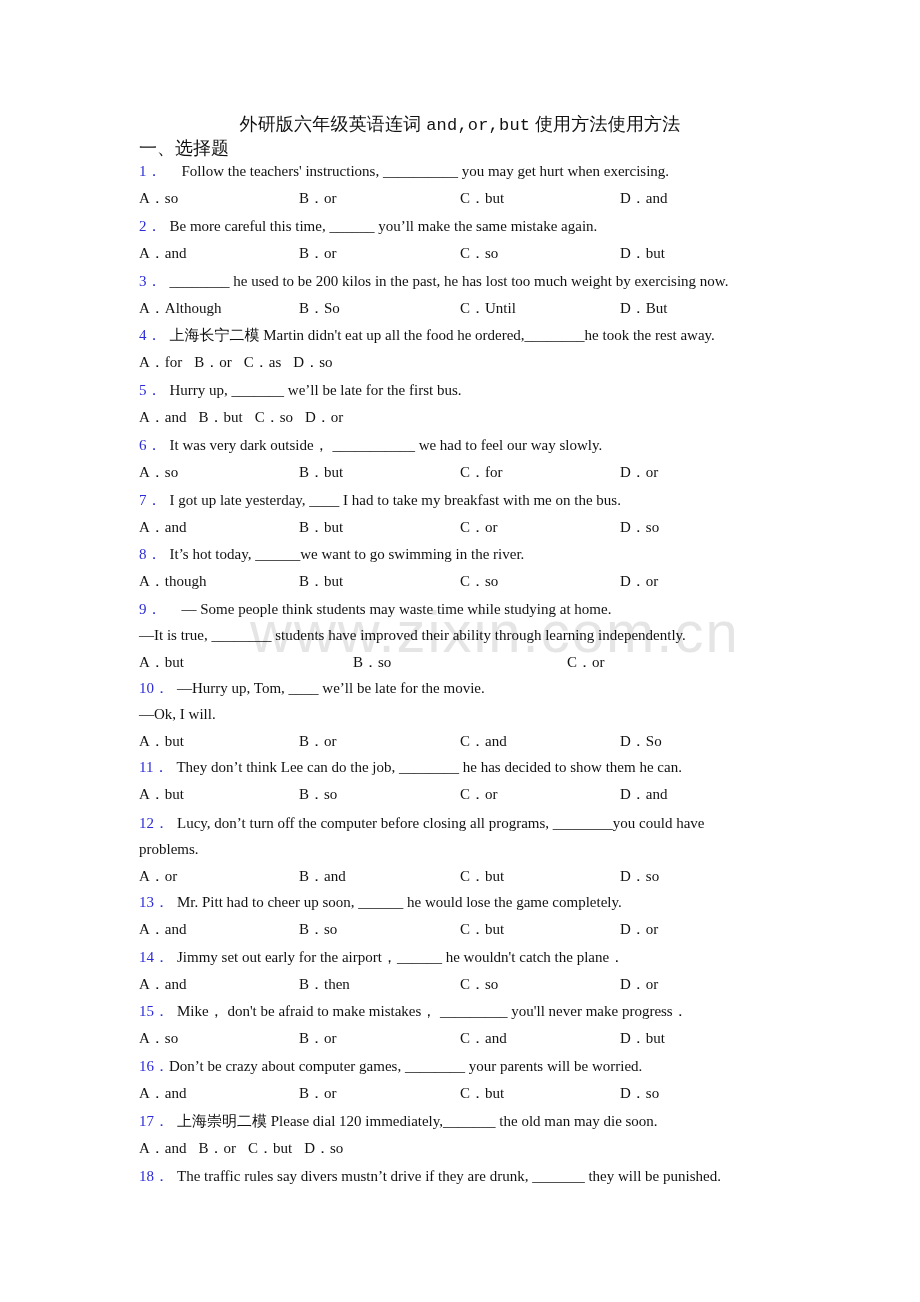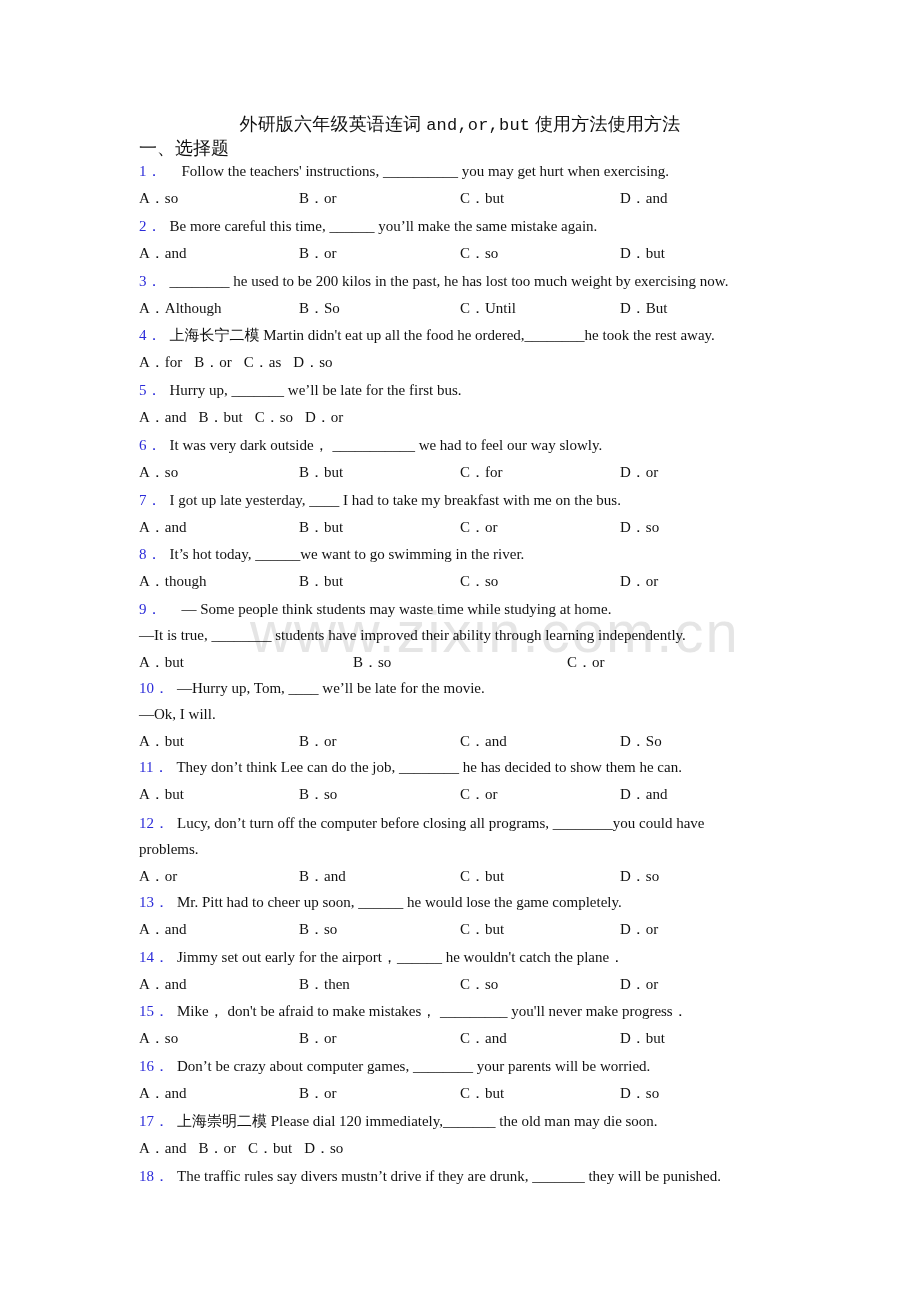--- a/index.html
+++ b/index.html
@@ -94,21 +94,21 @@
       <div class="line" style="top: 947px;"><span class="num">14．</span><span style="margin-left: 8px;">Jimmy set out early for the airport，______ he wouldn't catch the plane．</span></div>
       <div class="opt" style="left: 139px; top: 974px;">A．and</div>
       <div class="opt" style="left: 299px; top: 974px;">B．then</div>
       <div class="opt" style="left: 460px; top: 974px;">C．so</div>
       <div class="opt" style="left: 620px; top: 974px;">D．or</div>
       <div class="line" style="top: 1001px;"><span class="num">15．</span><span style="margin-left: 8px;">Mike，  don't be afraid to make mistakes，  _________ you'll never make progress．</span></div>
       <div class="opt" style="left: 139px; top: 1028px;">A．so</div>
       <div class="opt" style="left: 299px; top: 1028px;">B．or</div>
       <div class="opt" style="left: 460px; top: 1028px;">C．and</div>
       <div class="opt" style="left: 620px; top: 1028px;">D．but</div>
-      <div class="line" style="top: 1056px;"><span class="num">16．</span><span style="margin-left: 8px;">Don’t be crazy about computer games, ________ your parents will be worried.</span></div>
+      <div class="line" style="top: 1056px;"><span class="num">16．</span><span style="">Don’t be crazy about computer games, ________ your parents will be worried.</span></div>
       <div class="opt" style="left: 139px; top: 1083px;">A．and</div>
       <div class="opt" style="left: 299px; top: 1083px;">B．or</div>
       <div class="opt" style="left: 460px; top: 1083px;">C．but</div>
       <div class="opt" style="left: 620px; top: 1083px;">D．so</div>
       <div class="line" style="top: 1111px;"><span class="num">17．</span><span style="margin-left: 8px;">上海崇明二模 Please dial 120 immediately,_______ the old man may die soon.</span></div>
       <div class="opt inline-opts" style="left: 139px; top: 1138px;"><span class="o">A．and</span><span class="o">B．or</span><span class="o">C．but</span><span class="o">D．so</span></div>
       <div class="line" style="top: 1166px;"><span class="num">18．</span><span style="margin-left: 8px;">The traffic rules say divers mustn’t drive if they are drunk,   _______ they will be punished.</span></div>
     </div>
 </div>
 

